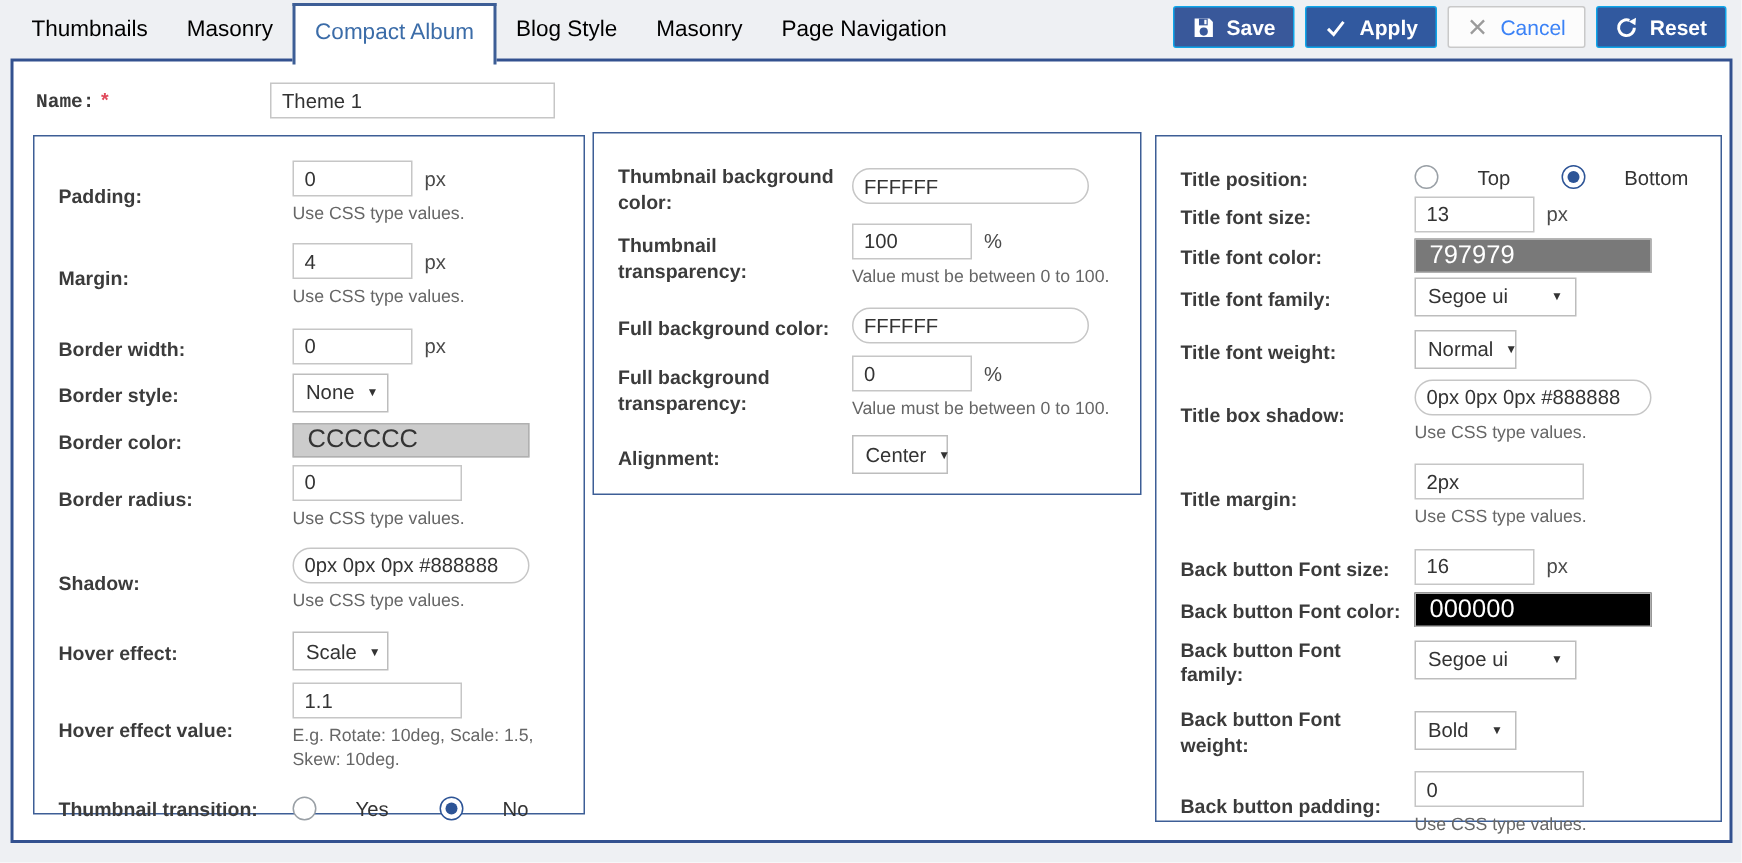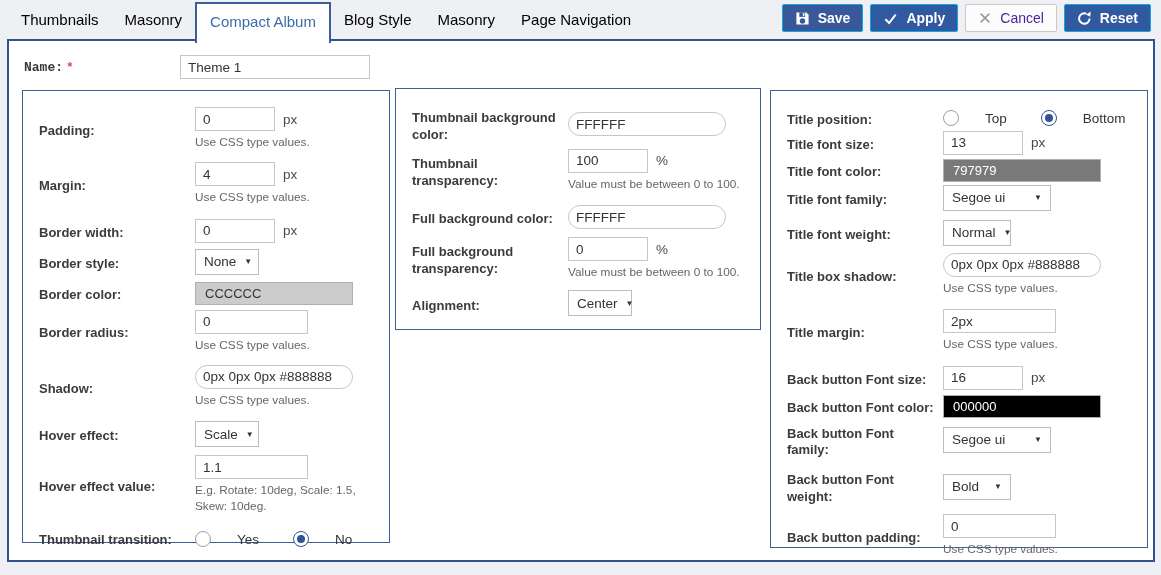--- a/index.html
+++ b/index.html
@@ -28,21 +28,21 @@
   .toolbar { position:absolute; right:10px; top:4px; display:flex; gap:7px; z-index:6; }
   .btn {
     display:inline-flex; align-items:center; gap:8px;
     height:28px; padding:0 12px;
     background:#39589a; border:1px solid #0ea5e9; border-radius:2px;
     color:#fff; font-size:14px; font-weight:bold; cursor:pointer;
   }
   .btn.apply, .btn.reset { background:#31599f; }
   .btn.cancel {
     background:#fcfcfc; border:1px solid #c9c9c9;
-    color:#4c1d95; font-weight:normal; font-size:14px;
+    color:#3b82f6; font-weight:normal; font-size:14px;
   }
   .btn svg { display:block; }
 
   
   .content {
     position:absolute; left:7px; right:6px; top:39px; bottom:13px;
     background:#fff; border:2px solid #33518f; z-index:1;
   }
 
   .name-row { display:flex; align-items:center; padding:14px 0 0 15px; }
@@ -84,21 +84,21 @@
   .sel {
     border:1px solid #bdbdbd; background:#fff; height:26px;
     display:inline-flex; align-items:center; justify-content:space-between;
     padding:0 8px; font-size:13.5px; color:#333; cursor:pointer;
   }
   .sel-sm { width:64px; } .sel-md { width:68px; } .sel-lg { width:108px; }
   .caret { font-size:8px; color:#333; margin-left:8px; }
 
   .swatch {
     width:158px; height:23px; display:flex; align-items:center;
-    padding:0 9px; font-size:13px; border:1px solid #b0b0b0; cursor:pointer;
+    padding:0 9px; font-size:17px; border:1px solid #b0b0b0; cursor:pointer;
   }
 
   .radio {
     width:16px; height:16px; border-radius:50%;
     border:1px solid #9aa0a6; background:#fff;
     display:inline-block; position:relative; flex:none; cursor:pointer;
   }
   .radio.checked { border-color:#2d5496; }
   .radio.checked::after {
     content:""; position:absolute; left:3px; top:3px; right:3px; bottom:3px;

